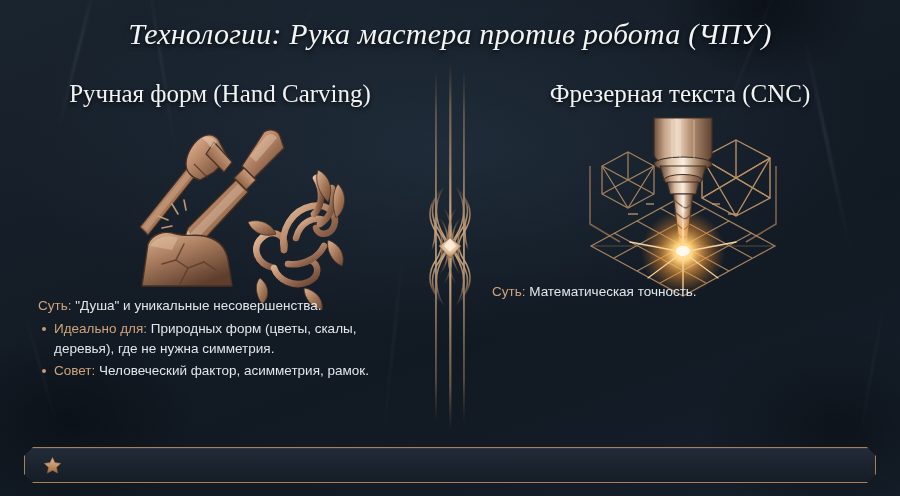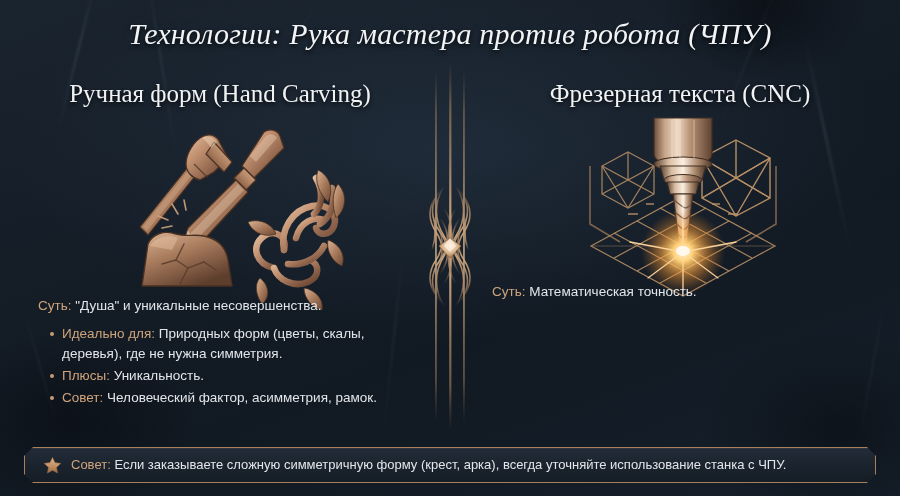--- a/index.html
+++ b/index.html
@@ -103,21 +103,21 @@
   .facts {
     position: absolute;
     font-size: 13.5px;
     line-height: 20px;
     color: #dfe3e7;
   }
   .facts.left  { left: 38px;  top: 296px; width: 380px; }
   .facts.right { left: 492px; top: 282px; width: 380px; }
 
   .fact-lead { margin: 0 0 3px 0; }
-  .fact-list { margin: 8px; padding: 0; list-style: none; }
+  .fact-list { margin: 0; padding: 0; list-style: none; }
   .fact-list li {
     position: relative;
     padding-left: 16px;
     margin-bottom: 2px;
   }
   .fact-list li .dot {
     position: absolute;
     left: 4px;
     top: 8px;
     width: 4px; height: 4px;
@@ -440,25 +440,20 @@
       <span class="txt">"Душа" и уникальные несовершенства.</span>
     </p>
     <ul class="fact-list">
       <li>
         <span class="dot"></span>
         <span class="lbl">Идеально для:</span>
         <span class="txt">Природных форм (цветы, скалы, деревья), где не нужна симметрия.</span>
       </li>
       <li>
         <span class="dot"></span>
-        <span class="lbl">Плюсы:</span>
-        <span class="txt">Уникальность.</span>
-      </li>
-      <li>
-        <span class="dot"></span>
         <span class="lbl">Совет:</span>
         <span class="txt">Человеческий фактор, асимметрия, рамок.</span>
       </li>
     </ul>
   </div>
 
   <div class="facts right">
     <p class="fact-lead">
       <span class="lbl">Суть:</span>
       <span class="txt">Математическая точность.</span>
@@ -471,19 +466,15 @@
         <defs>
           <linearGradient id="starG" x1="0" y1="0" x2="0" y2="1">
             <stop offset="0%" stop-color="#e0b88e"></stop>
             <stop offset="55%" stop-color="#c39063"></stop>
             <stop offset="100%" stop-color="#996c46"></stop>
           </linearGradient>
         </defs>
         <path d="M12 1.6 L15.2 8.3 L22.6 9.3 L17.2 14.4 L18.6 21.7 L12 18.2 L5.4 21.7 L6.8 14.4 L1.4 9.3 L8.8 8.3 Z" fill="url(#starG)" stroke="#7d563a" stroke-width="0.7" stroke-linejoin="round"></path>
       </svg>
     </span>
-    <span class="tip-text">
-      <span class="lbl">Совет:</span>
-      <span class="txt">Если заказываете сложную симметричную форму (крест, арка), всегда уточняйте использование станка с ЧПУ.</span>
-    </span>
   </div>
 
 </div>
 
 </body></html>

